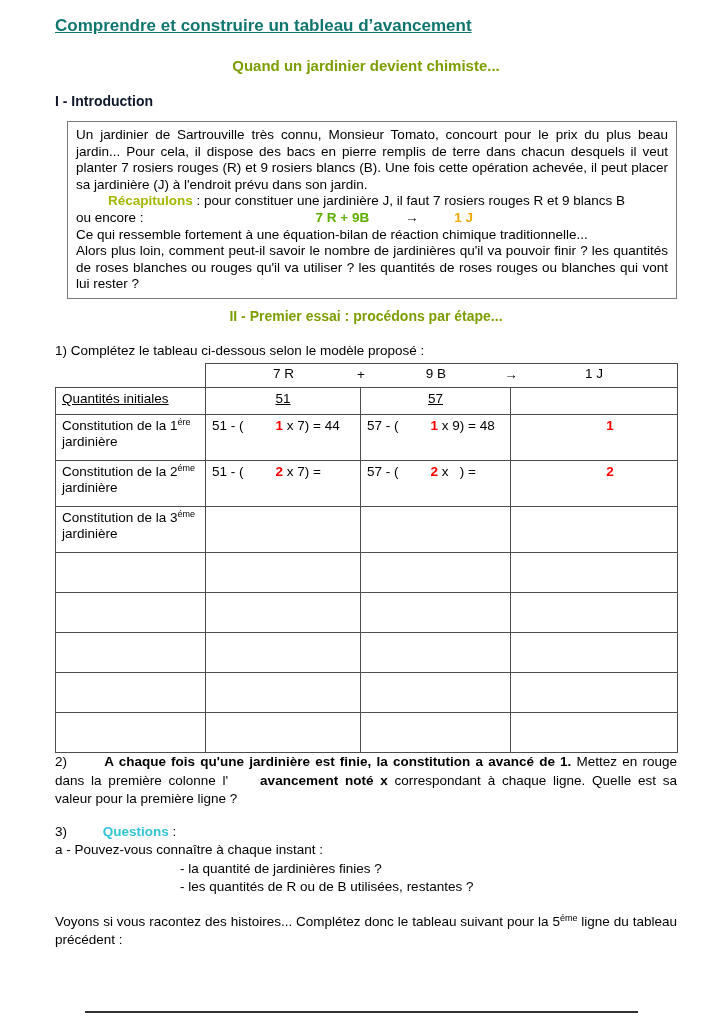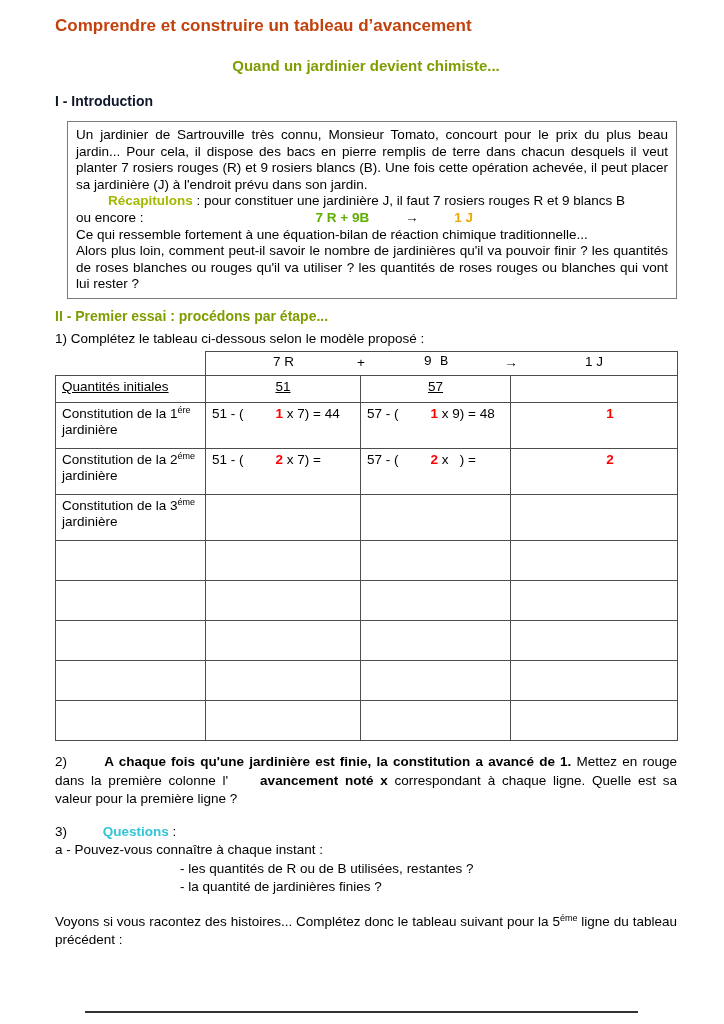--- a/index.html
+++ b/index.html
@@ -3,46 +3,46 @@
 <meta charset="utf-8">
 <style>
   * { margin:0; padding:0; box-sizing:border-box; }
   html,body { background:#fff; }
   body {
     width:724px; height:1024px; position:relative; overflow:hidden;
     font-family:"Liberation Sans","DejaVu Sans",sans-serif; color:#000;
   }
   .page { position:absolute; inset:0; padding:16px 47px 0 55px; font-size:13.5px; line-height:18px; }
 
-  .title { color:#c2410c; font-weight:bold; font-size:17px; line-height:20px;
-           margin-bottom:12px; }
+  .title { color:#0f766e; font-weight:bold; font-size:17px; line-height:20px;
+           text-decoration:underline; margin-bottom:12px; }
   .subtitle { color:#7d9e00; font-weight:bold; font-size:15px; text-align:center; margin-bottom:18px;margin-top:21px; }
   .h-intro { color:#0f172a; font-weight:bold; font-size:14px; line-height:17px; margin-bottom:11px; }
 
   .intro-box { border:1px solid #7a7a7a; padding:5px 8px; line-height:16.6px; margin-bottom:9px;margin-left:12px; }
   .jpara { text-align:justify; }
   .eq-line .equation { margin-left:140px; }
 
-  .h2 { color:#7d9e00; font-weight:bold; font-size:14px; line-height:17px; margin-bottom:5px; }
+  .h2 { color:#7d9e00; font-weight:bold; font-size:14px; line-height:17px; margin-bottom:17px;text-align:center; }
   .s2-line { line-height:17.5px; }
 
   table.adv { border-collapse:collapse; table-layout:fixed; width:622px; margin-top:4px;
-              margin-bottom:12px; font-size:13.5px; }
+              margin-bottom:0; font-size:13.5px; }
   .adv td { border:1px solid #4d4d4d; padding:3px 6px; vertical-align:top; line-height:16px; }
   .adv td.noborder { border:none; }
   .adv tr.h-eq td { height:24px; }
   .adv tr.h-init td { height:27px;text-decoration:underline; }
   .adv tr.h-const td { height:46px; }
   .adv tr.h-empty td { height:40px; }
   .adv td.c { text-align:center; }
   .eq-cell { position:relative; padding:2px 0 !important; }
   .eq-cell .segwrap { display:flex; }
   .eq-cell .seg { display:inline-block; text-align:center; }
   .eq-cell .seg-r { flex:0 0 155px; }
-  .eq-cell .seg-b { flex:0 0 150px;font-family:Liberation Mono, monospace; }
+  .eq-cell .seg-b { flex:0 0 150px; }
   .eq-cell .seg-j { flex:1 1 auto; }
   .eq-cell .op { position:absolute; top:3px; transform:translateX(-50%); }
   .eq-cell .op-plus { left:155px; }
   .eq-cell .op-arrow { left:305px; }
 
   .after-table { line-height:18.5px; }
   .q3 { margin-top:14px; }
   .indent { margin-left:125px; }
   .closing { margin-top:16px; }
 
@@ -160,19 +160,19 @@
           <td></td>
           <td></td>
       </tr>
     </tbody>
   </table>
 
   <div class="after-table jpara"><span>2) </span><span class="rt-bold">A chaque fois qu'une jardinière est finie, la constitution a avancé de 1.</span><span> Mettez en rouge dans la première colonne l'</span><span class="rt-bold">avancement noté x</span><span> correspondant à chaque ligne. Quelle est sa valeur pour la première ligne ?</span></div>
 
   <div class="after-table q3"><span>3) </span><span class="rt-cyan rt-bold">Questions</span><span> :</span></div>
   <div class="after-table">a - Pouvez-vous connaître à chaque instant :</div>
+  <div class="after-table indent">- la quantité de jardinières finies ?</div>
   <div class="after-table indent">- les quantités de R ou de B utilisées, restantes ?</div>
-  <div class="after-table indent">- la quantité de jardinières finies ?</div>
 
   <div class="after-table closing jpara"><span>Voyons si vous racontez des histoires... Complétez donc le tableau suivant pour la 5</span><span class="rt-sup">éme</span><span> ligne du tableau précédent :</span></div>
 
   <div class="next-table-edge"></div>
 </div>
 
 </body></html>

